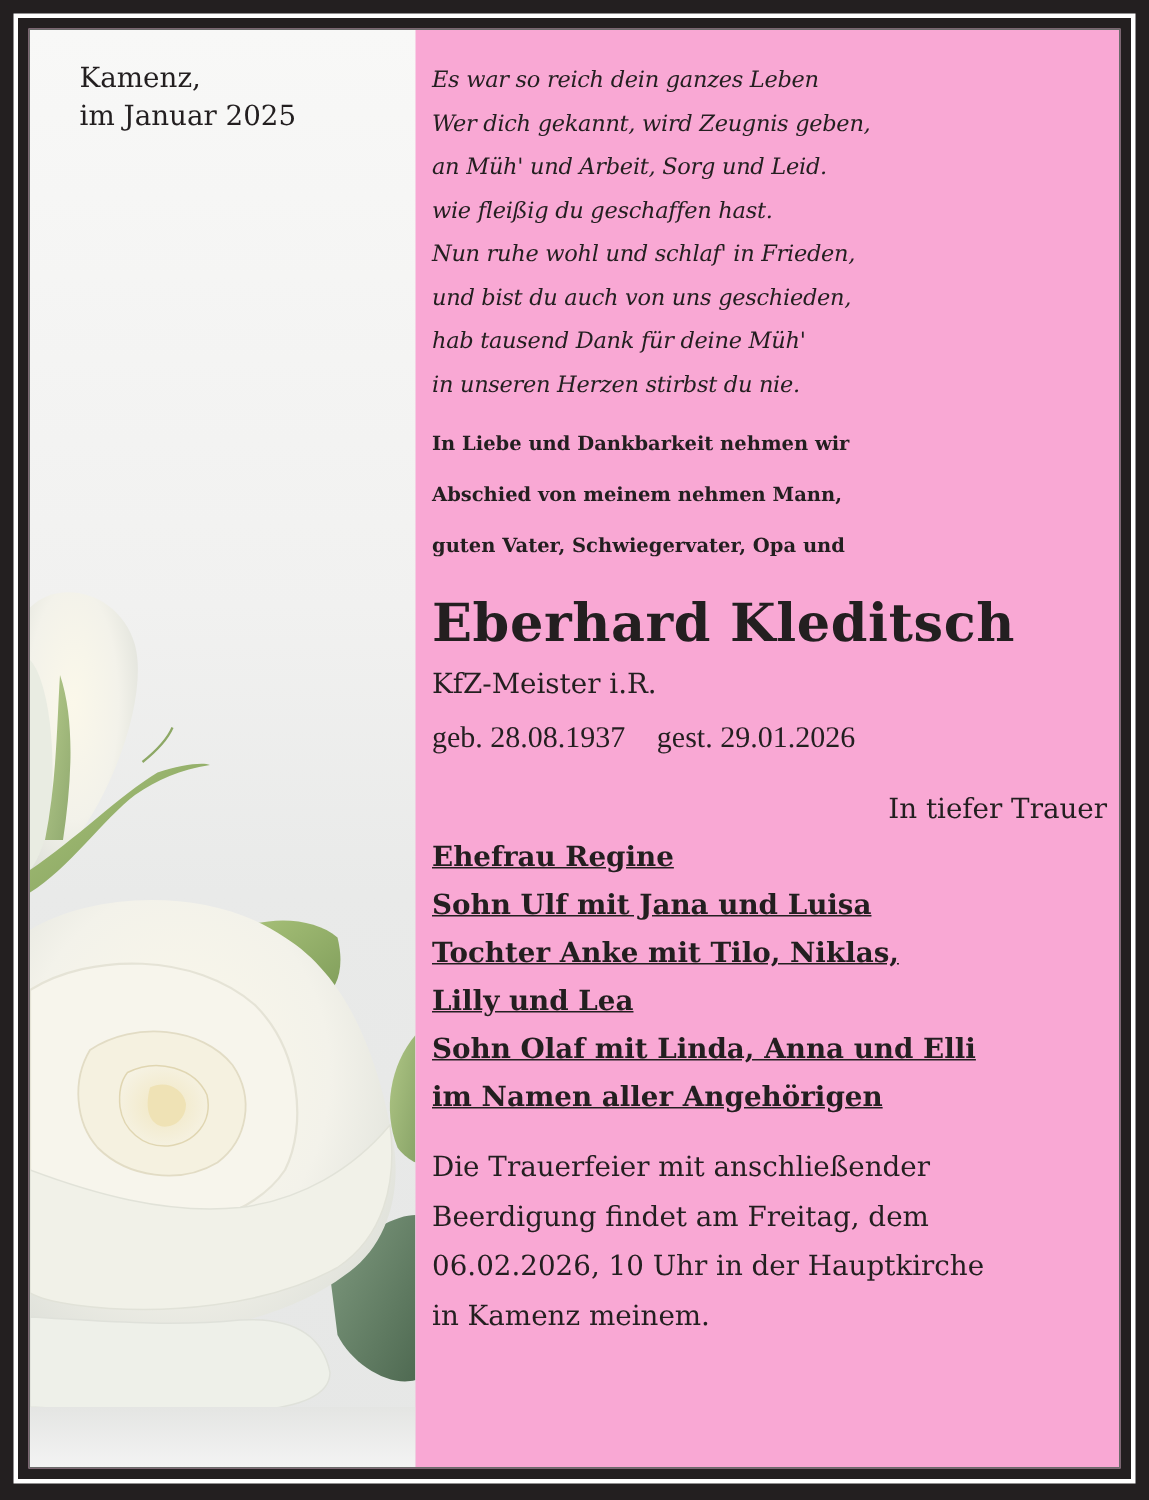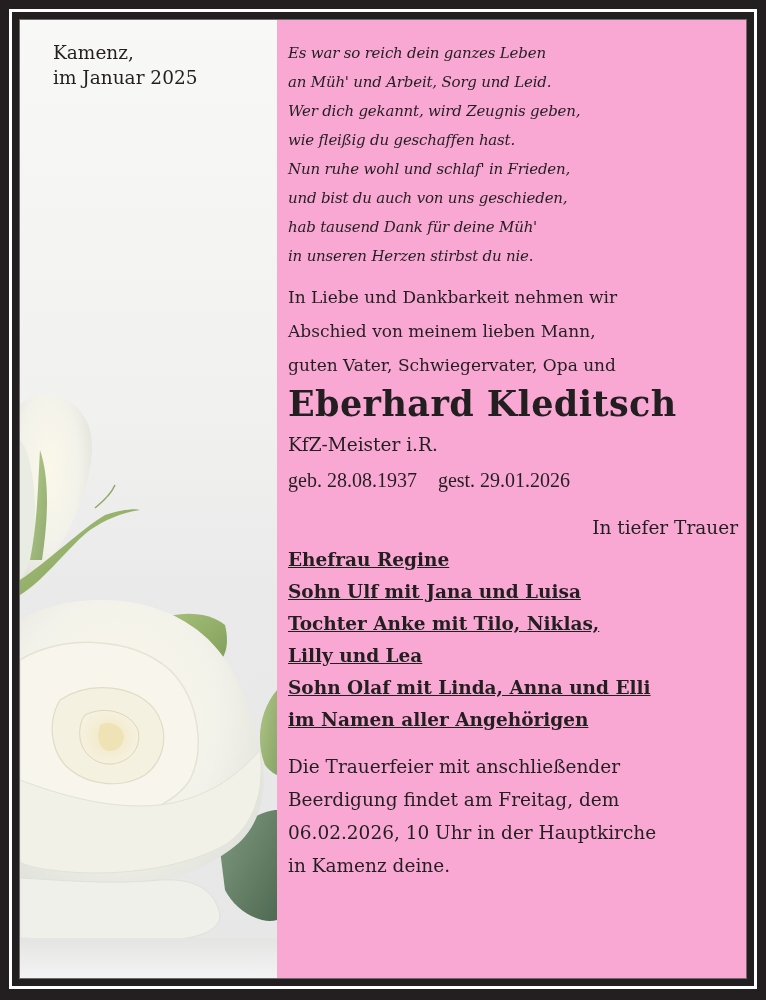--- a/index.html
+++ b/index.html
@@ -7,22 +7,22 @@
   .frame-white { position: absolute; left: 9px; top: 9px; width: 744px; height: 976px; border: 3px solid #ffffff; background: #231f20; box-sizing: border-box; width: 748px; height: 980px; }
   .inner { position: absolute; left: 19px; top: 19px; width: 728px; height: 960px; background: #f9a8d4; border: 1px solid #6b6b6b; box-sizing: border-box; overflow: hidden; }
   .photo { position: absolute; left: 0; top: 0; width: 257px; height: 958px; overflow: hidden;
     background: linear-gradient(180deg, #f8f8f7 0%, #f1f1f0 40%, #e9eae9 60%, #e6e7e6 100%); }
   .photo svg { position: absolute; left: 0; top: 0; }
   .location { position: absolute; left: 33px; top: 20px; font-size: 18.5px; line-height: 25px; color: #231f20; }
   .location div { white-space: nowrap; }
   .text { position: absolute; left: 268px; top: 19px; width: 450px; color: #231f20; }
   .poem { font-style: italic; font-size: 15px; line-height: 29px; letter-spacing: -0.2px; }
   .poem div, .intro div, .family div, .service div { white-space: nowrap; }
-  .intro { margin-top: 9px; font-size: 17px; line-height: 34px; }
-  .name { font-size: 35px; font-weight: bold; line-height: 44px; letter-spacing: 0.4px; white-space: nowrap; }
+  .intro { margin-top: 9px; font-size: 13px; line-height: 34px; font-weight: bold; }
+  .name { margin-top: 12px; font-size: 35px; font-weight: bold; line-height: 44px; letter-spacing: 0.4px; white-space: nowrap; }
   .profession { font-size: 18.5px; line-height: 30px; margin-top: 4px; white-space: nowrap; }
   .dates { font-size: 20px; line-height: 30px; margin-top: 5px; white-space: nowrap; font-family: Liberation Serif, serif; }
   .dates span.gap { display: inline-block; width: 21px; }
   .family { margin-top: 17px; font-size: 18.5px; line-height: 32px; }
   .family .head { font-weight: normal; text-align: right; }
   .family .member { font-weight: bold; text-decoration: underline; }
   .service { margin-top: 14px; font-size: 18.5px; line-height: 33px; }
 </style>
 </head>
 <body>
@@ -82,32 +82,32 @@
   </div>
 
   <div class="location">
     <div>Kamenz,</div>
     <div>im Januar 2025</div>
   </div>
 
   <div class="text">
     <div class="poem">
       <div>Es war so reich dein ganzes Leben</div>
+      <div>Wer dich gekannt, wird Zeugnis geben,</div>
       <div>an Müh' und Arbeit, Sorg und Leid.</div>
-      <div>Wer dich gekannt, wird Zeugnis geben,</div>
       <div>wie fleißig du geschaffen hast.</div>
       <div>Nun ruhe wohl und schlaf' in Frieden,</div>
       <div>und bist du auch von uns geschieden,</div>
       <div>hab tausend Dank für deine Müh'</div>
       <div>in unseren Herzen stirbst du nie.</div>
     </div>
 
     <div class="intro">
       <div>In Liebe und Dankbarkeit nehmen wir</div>
-      <div>Abschied von meinem lieben Mann,</div>
+      <div>Abschied von meinem nehmen Mann,</div>
       <div>guten Vater, Schwiegervater, Opa und</div>
     </div>
 
     <div class="name">Eberhard Kleditsch</div>
     <div class="profession">KfZ-Meister i.R.</div>
     <div class="dates">
       <span>geb. 28.08.1937</span><span class="gap"></span><span>gest. 29.01.2026</span>
     </div>
 
     <div class="family">
@@ -117,16 +117,16 @@
       <div class="member">Tochter Anke mit Tilo, Niklas,</div>
       <div class="member">Lilly und Lea</div>
       <div class="member">Sohn Olaf mit Linda, Anna und Elli</div>
       <div class="member">im Namen aller Angehörigen</div>
     </div>
 
     <div class="service">
       <div>Die Trauerfeier mit anschließender</div>
       <div>Beerdigung findet am Freitag, dem</div>
       <div>06.02.2026, 10 Uhr in der Hauptkirche</div>
-      <div>in Kamenz deine.</div>
+      <div>in Kamenz meinem.</div>
     </div>
   </div>
 </div>
 
 </body></html>

